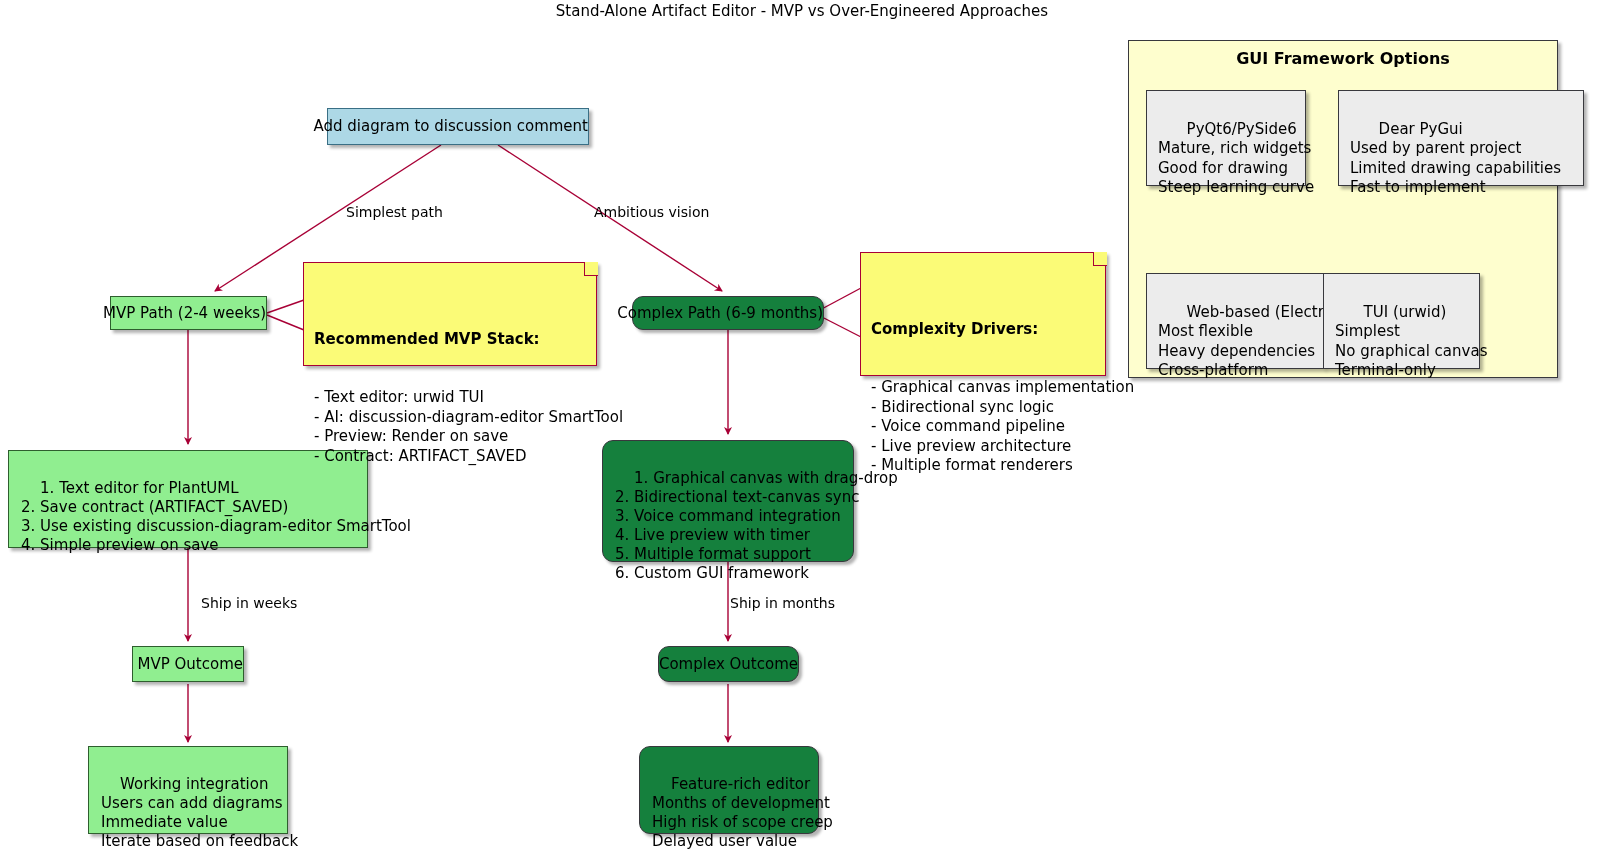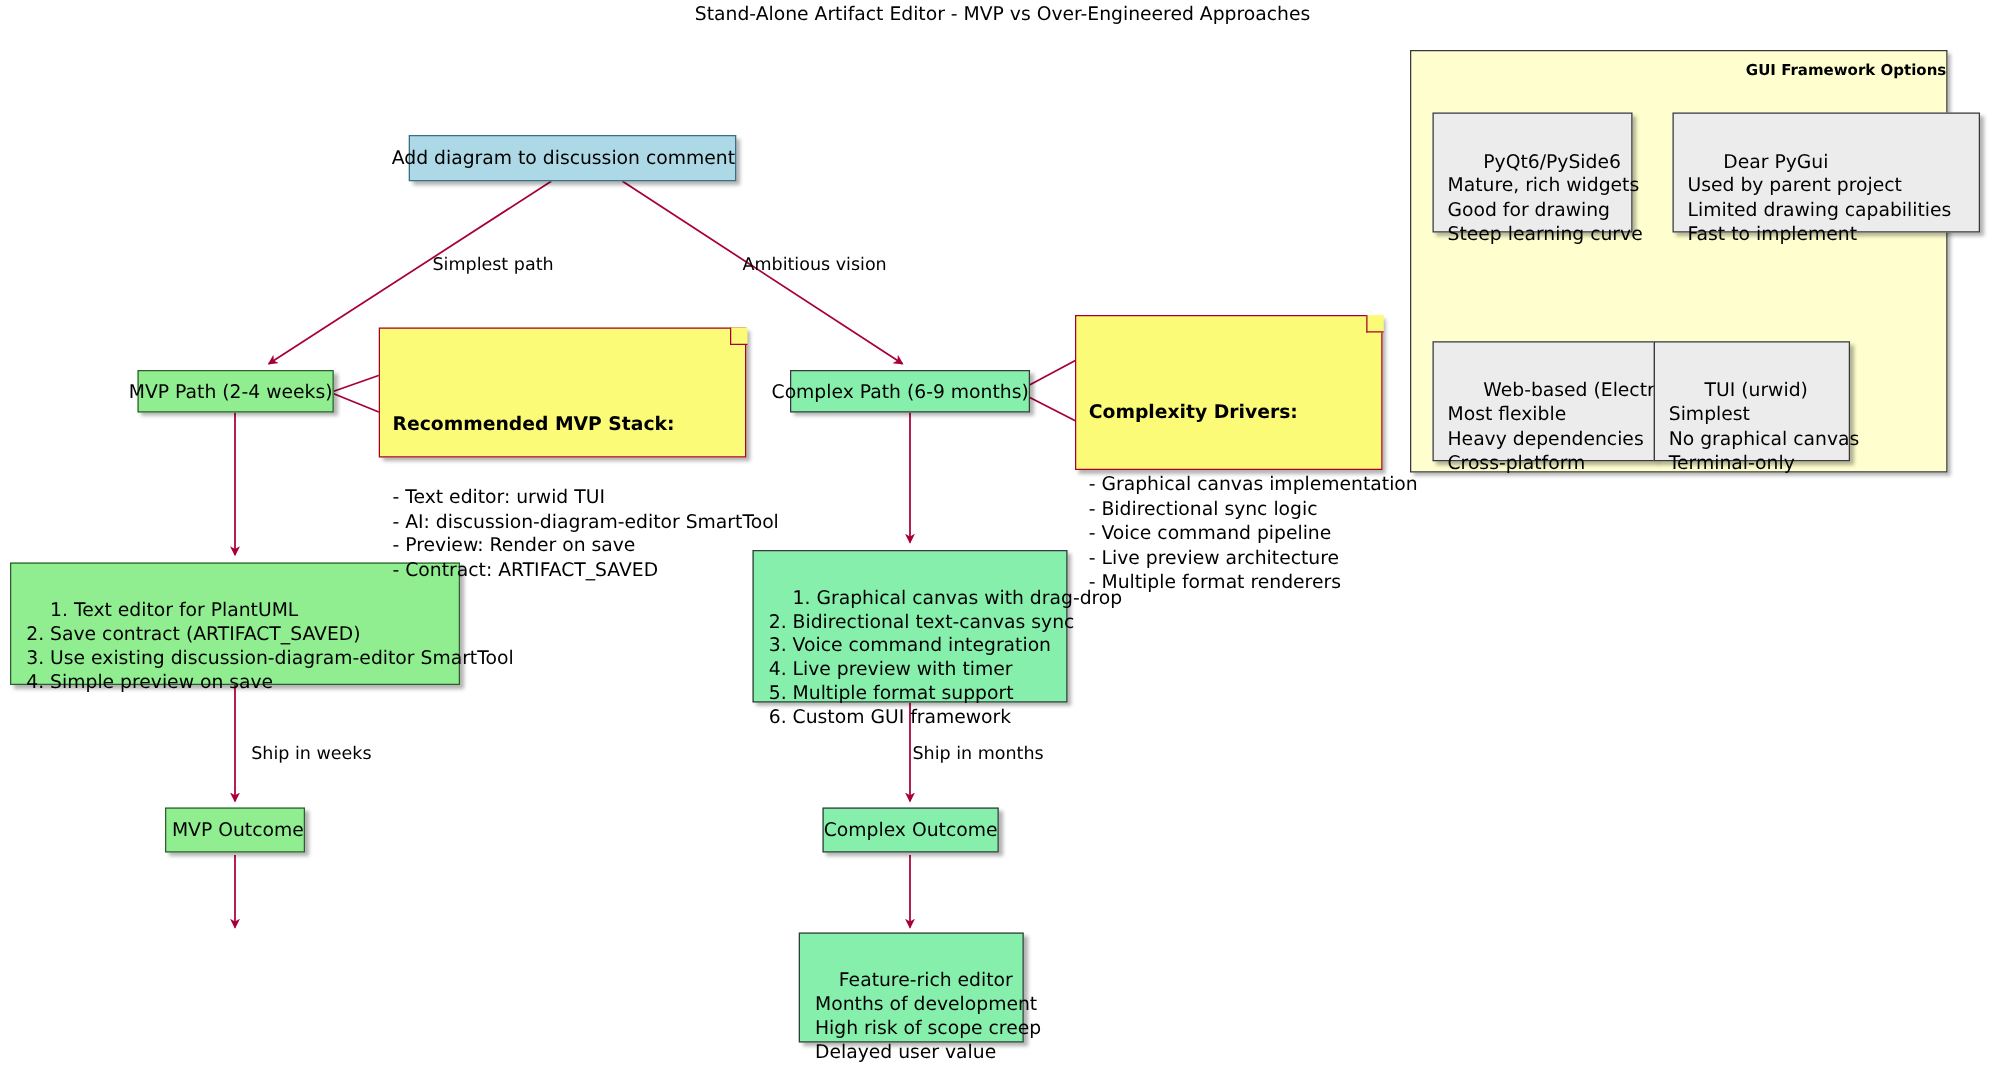--- a/index.html
+++ b/index.html
@@ -40,21 +40,21 @@
   .node-center {
     display: flex;
     align-items: center;
     justify-content: flex-end;
   }
   .node-list {
     padding: 9px 12px 9px 12px;
   }
   .n-blue  { background: #ADD8E6; border-color: #3A6F85; }
   .n-green { background: #90EE90; border-color: #2E5E2E; }
-  .n-red   { background: #86efac; border-color: #38383D; }
+  .n-red   { background: #15803d; border-color: #38383D; border-radius: 11px; }
 
   .title {
     position: absolute;
     left: 0;
     top: 2px;
     width: 1604px;
     text-align: center;
     font-size: 15px;
     color: #000;
   }
@@ -96,22 +96,22 @@
     box-sizing: border-box;
     background: #FEFECE;
     border: 1.5px solid #38383D;
     box-shadow: 3px 3px 3px rgba(0,0,0,0.30);
   }
   .frame-title {
     position: absolute;
     left: 0;
     top: 8px;
     width: 100%;
-    text-align: right;
-    font-size: 12px;
+    text-align: center;
+    font-size: 16px;
     font-weight: bold;
   }
   .card {
     position: absolute;
     box-sizing: border-box;
     background: #ECECEC;
     border: 1.5px solid #38383D;
     box-shadow: 3px 3px 3px rgba(0,0,0,0.30);
     font-size: 15px;
     line-height: 19.5px;
@@ -184,20 +184,26 @@
   </div>
 
   <div class="node node-center n-green" style="left:132px; top:646px; width:112px; height:36px;">
     <span>MVP Outcome</span>
   </div>
 
   <div class="node node-center n-red" style="left:658px; top:646px; width:141px; height:36px;">
     <span>Complex Outcome</span>
   </div>
 
+  <div class="node node-list n-green" style="left:88px; top:746px; width:200px; height:88px;">
+    <span>Working integration
+Users can add diagrams
+Immediate value
+Iterate based on feedback</span>
+  </div>
 
   <div class="node node-list n-red" style="left:639px; top:746px; width:180px; height:88px;">
     <span>Feature-rich editor
 Months of development
 High risk of scope creep
 Delayed user value</span>
   </div>
 
   <div class="edge-label" style="left:346px; top:204px;">Simplest path</div>
   <div class="edge-label" style="left:594px; top:204px;">Ambitious vision</div>

